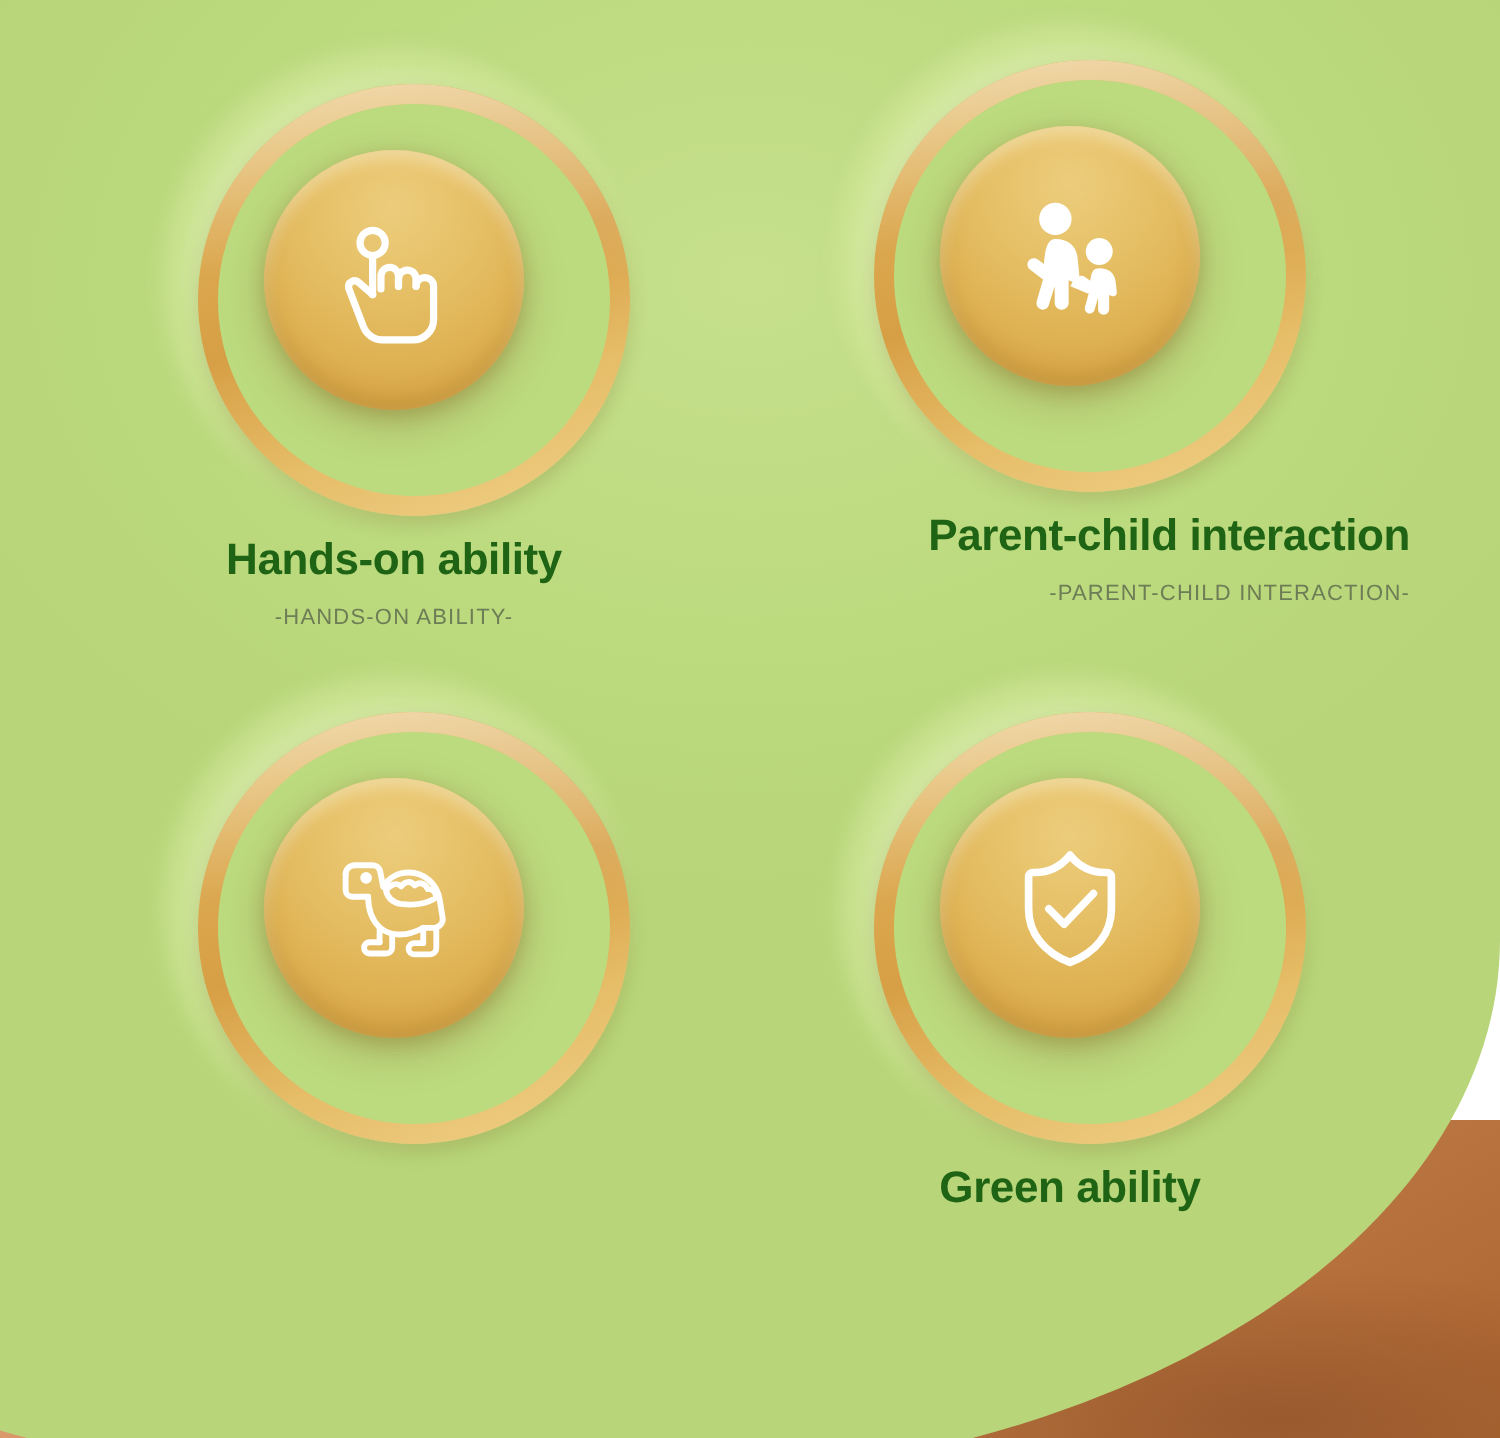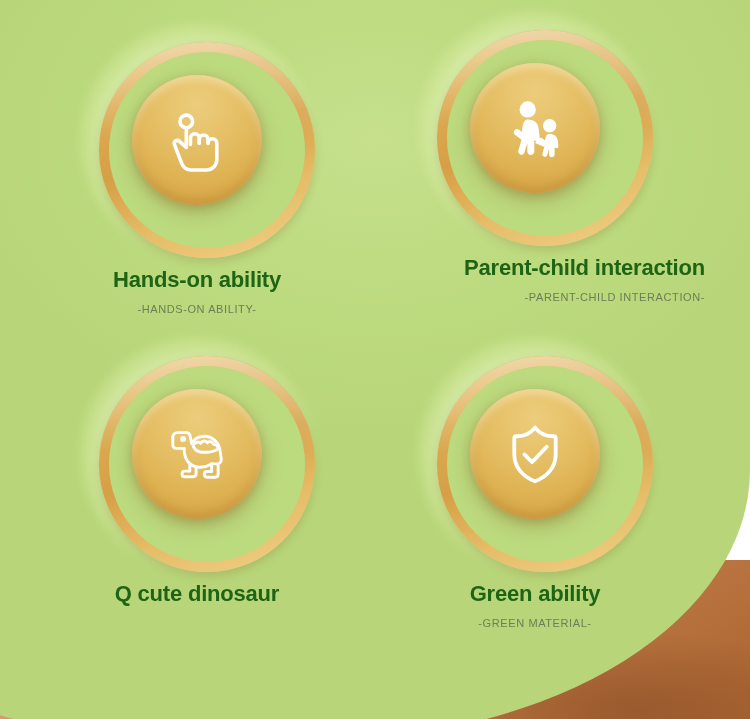--- a/index.html
+++ b/index.html
@@ -326,21 +326,20 @@
                        C18.7 51.1 19.8 52.2 21.2 52.2 L28.4 52.2
                        C30.0 52.2 31.2 51.0 31.2 49.4 L31.2 43.6"></path>
 
               <path d="M45.0 47.6 L41.0 47.6 C39.6 47.6 38.5 48.7 38.5 50.1
                        C38.5 51.5 39.6 52.6 41.0 52.6 L48.0 52.6
                        C49.6 52.6 50.8 51.4 50.8 49.8 L50.8 42.2"></path>
             </svg>
           </span>
         </div>
       </div>
-      <div class="feature-title">Q cute dinosaur</div>
     </div>
 
     <div class="feature pos-3">
       <div class="badge">
         <div class="badge-glow"></div>
         <div class="badge-ring"></div>
         <div class="badge-inner-shadow"></div>
         <div class="badge-disc">
           <span class="badge-icon">
             <svg viewBox="0 0 64 64" fill="none" stroke="#ffffff" stroke-width="3.4" stroke-linecap="round" stroke-linejoin="round">
@@ -349,17 +348,16 @@
                        C13.6 43.2 20.6 51.9 32 56.2
                        C43.4 51.9 50.4 43.2 50.4 32.4 L50.4 18.1
                        C50.4 17.0 49.6 16.2 48.5 16.2
                        C41.6 16.4 36.0 13.6 32 8.5 Z"></path>
               <path d="M22.6 32.4 L29.4 39.2 L42.4 25.6"></path>
             </svg>
           </span>
         </div>
       </div>
       <div class="feature-title">Green ability</div>
-      <div class="feature-subtitle">-GREEN MATERIAL-</div>
     </div>
 
   </div>
 </div>
 
 </body></html>

